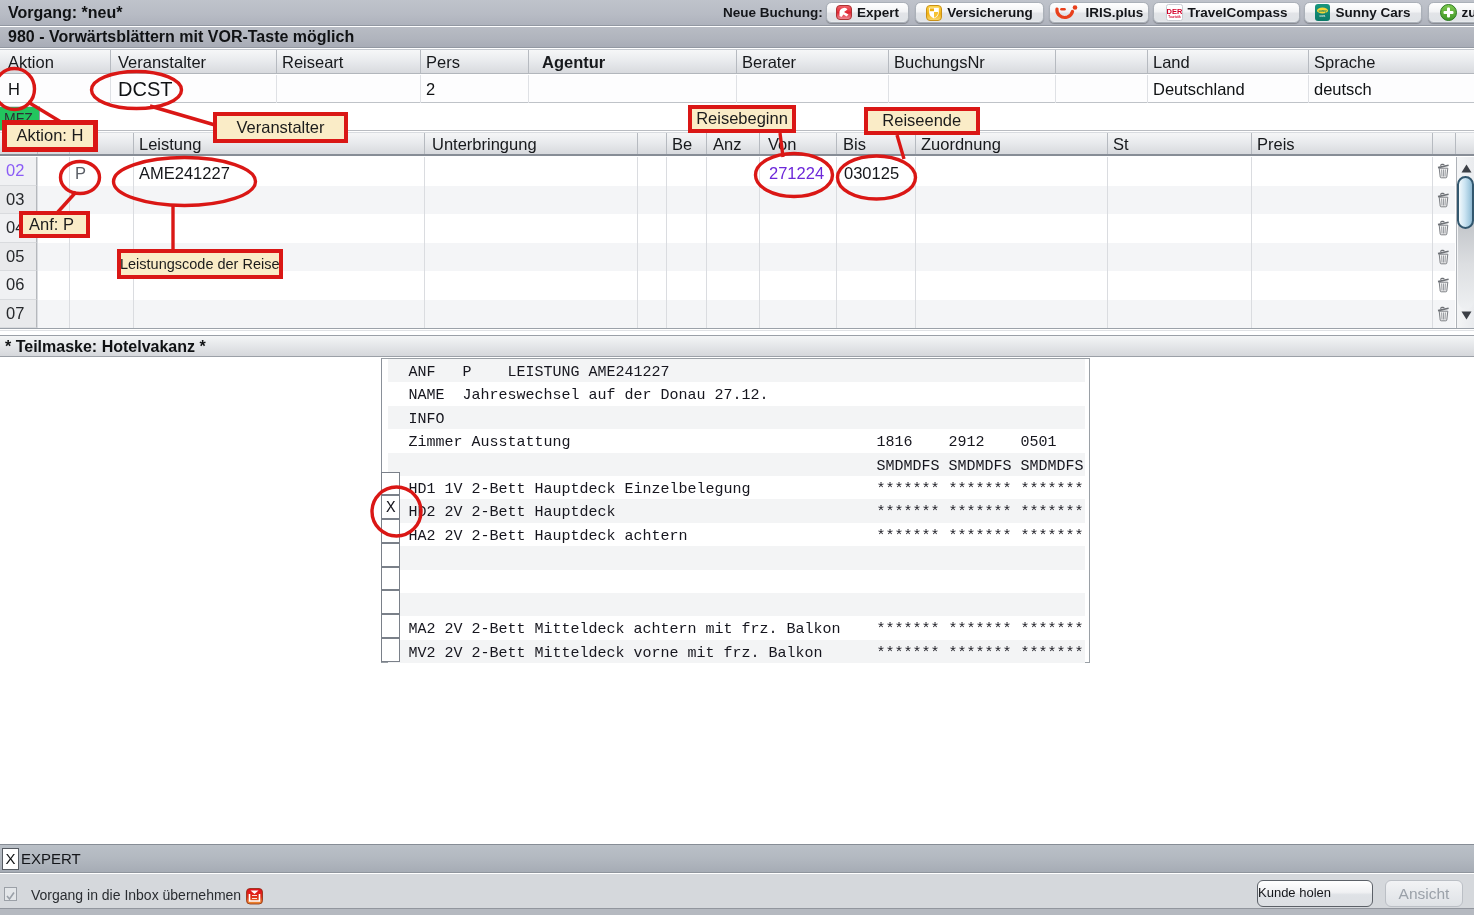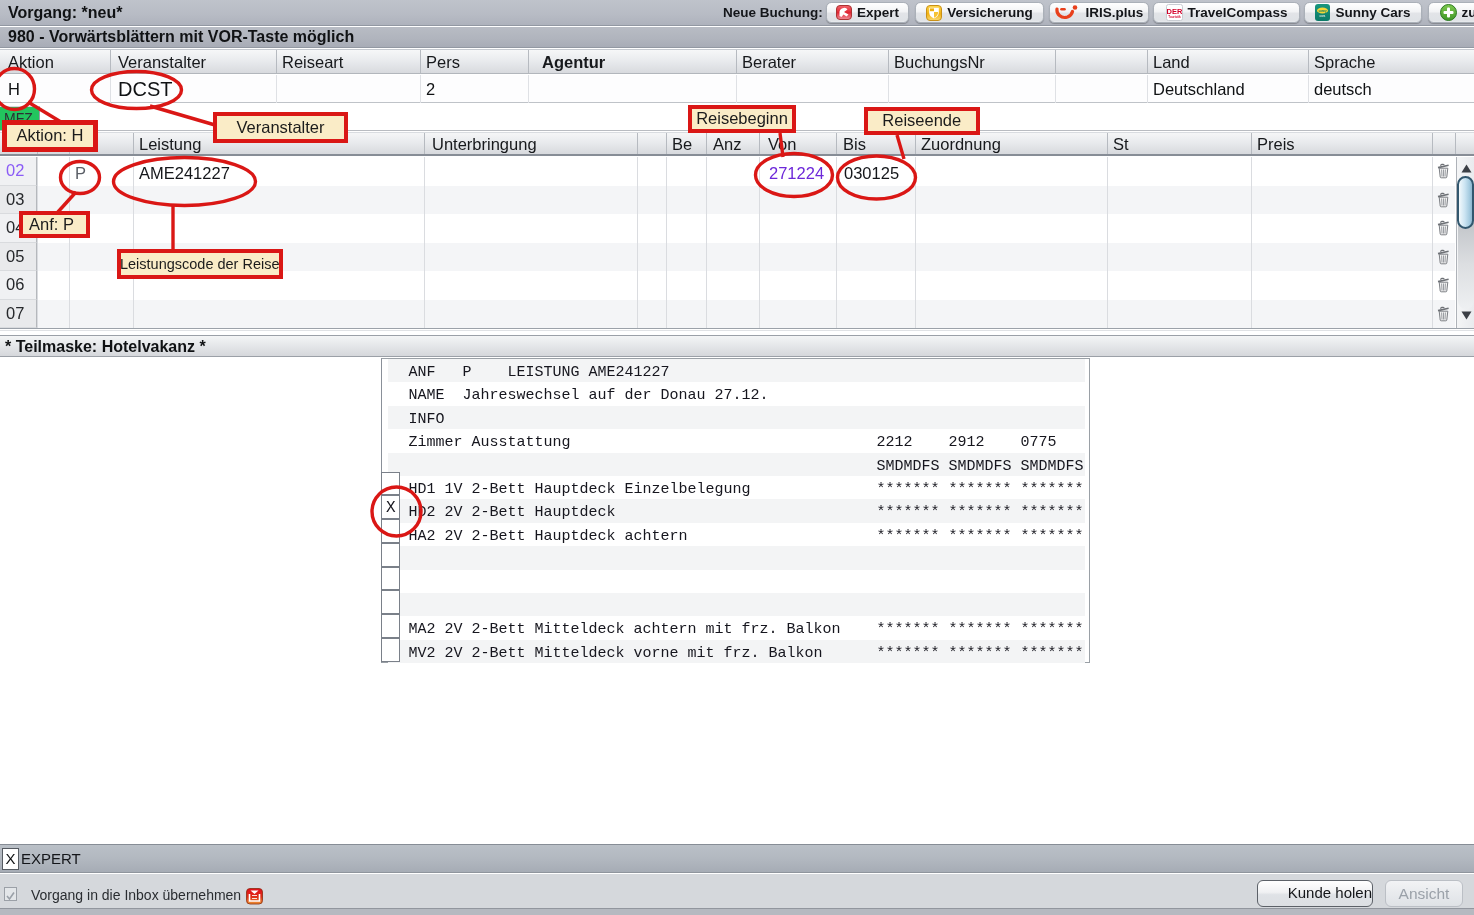--- a/index.html
+++ b/index.html
@@ -264,21 +264,21 @@
 <div class="abs" style="left:6px;top:0.00px;width:697px;height:23.40px;background:#f3f4f5;"></div>
 <div class="abs" style="left:6px;top:46.80px;width:697px;height:23.40px;background:#f3f4f5;"></div>
 <div class="abs" style="left:6px;top:93.60px;width:697px;height:23.40px;background:#f3f4f5;"></div>
 <div class="abs" style="left:6px;top:140.40px;width:697px;height:23.40px;background:#f3f4f5;"></div>
 <div class="abs" style="left:6px;top:187.20px;width:697px;height:23.40px;background:#f3f4f5;"></div>
 <div class="abs" style="left:6px;top:234.00px;width:697px;height:23.40px;background:#f3f4f5;"></div>
 <div class="abs" style="left:6px;top:280.80px;width:697px;height:23.40px;background:#f3f4f5;"></div>
 <div class="abs" style="left:26.5px;top:2.00px;height:23.40px;font-family:'Liberation Mono',monospace;font-size:15px;font-weight:normal;color:#16161e;white-space:pre;line-height:23.40px;">ANF   P    LEISTUNG AME241227</div>
 <div class="abs" style="left:26.5px;top:25.40px;height:23.40px;font-family:'Liberation Mono',monospace;font-size:15px;font-weight:normal;color:#16161e;white-space:pre;line-height:23.40px;">NAME  Jahreswechsel auf der Donau 27.12.</div>
 <div class="abs" style="left:26.5px;top:48.80px;height:23.40px;font-family:'Liberation Mono',monospace;font-size:15px;font-weight:normal;color:#16161e;white-space:pre;line-height:23.40px;">INFO</div>
-<div class="abs" style="left:26.5px;top:72.20px;height:23.40px;font-family:'Liberation Mono',monospace;font-size:15px;font-weight:normal;color:#16161e;white-space:pre;line-height:23.40px;">Zimmer Ausstattung                                  2212    2912    0775</div>
+<div class="abs" style="left:26.5px;top:72.20px;height:23.40px;font-family:'Liberation Mono',monospace;font-size:15px;font-weight:normal;color:#16161e;white-space:pre;line-height:23.40px;">Zimmer Ausstattung                                  1816    2912    0501</div>
 <div class="abs" style="left:26.5px;top:95.60px;height:23.40px;font-family:'Liberation Mono',monospace;font-size:15px;font-weight:normal;color:#16161e;white-space:pre;line-height:23.40px;">                                                    SMDMDFS SMDMDFS SMDMDFS</div>
 <div class="abs" style="left:26.5px;top:119.00px;height:23.40px;font-family:'Liberation Mono',monospace;font-size:15px;font-weight:normal;color:#16161e;white-space:pre;line-height:23.40px;">HD1 1V 2-Bett Hauptdeck Einzelbelegung              ******* ******* *******</div>
 <div class="abs" style="left:26.5px;top:142.40px;height:23.40px;font-family:'Liberation Mono',monospace;font-size:15px;font-weight:normal;color:#16161e;white-space:pre;line-height:23.40px;">HD2 2V 2-Bett Hauptdeck                             ******* ******* *******</div>
 <div class="abs" style="left:26.5px;top:165.80px;height:23.40px;font-family:'Liberation Mono',monospace;font-size:15px;font-weight:normal;color:#16161e;white-space:pre;line-height:23.40px;">HA2 2V 2-Bett Hauptdeck achtern                     ******* ******* *******</div>
 <div class="abs" style="left:26.5px;top:259.40px;height:23.40px;font-family:'Liberation Mono',monospace;font-size:15px;font-weight:normal;color:#16161e;white-space:pre;line-height:23.40px;">MA2 2V 2-Bett Mitteldeck achtern mit frz. Balkon    ******* ******* *******</div>
 <div class="abs" style="left:26.5px;top:282.80px;height:23.40px;font-family:'Liberation Mono',monospace;font-size:15px;font-weight:normal;color:#16161e;white-space:pre;line-height:23.40px;">MV2 2V 2-Bett Mitteldeck vorne mit frz. Balkon      ******* ******* *******</div>
 <div class="abs" style="left:-1px;top:113.50px;width:19px;height:23.75px;background:#fff;border:1px solid #7a8089;margin-top:-1px;"></div>
 <div class="abs" style="left:-1px;top:137.25px;width:19px;height:23.75px;background:#fff;border:1px solid #7a8089;margin-top:-1px;"></div>
 <div class="abs" style="left:-1px;top:161.00px;width:19px;height:23.75px;background:#fff;border:1px solid #7a8089;margin-top:-1px;"></div>
 <div class="abs" style="left:-1px;top:184.75px;width:19px;height:23.75px;background:#fff;border:1px solid #7a8089;margin-top:-1px;"></div>
@@ -303,21 +303,21 @@
         <linearGradient id="ginb" x1="0" y1="0" x2="0" y2="1">
           <stop offset="0" stop-color="#e20d1c"></stop>
           <stop offset=".55" stop-color="#dd3018"></stop>
           <stop offset="1" stop-color="#ef9434"></stop>
         </linearGradient>
       </defs>
       <path d="M4.5 2.5 L12.5 2.5 L8.5 6 Z" fill="#fff"></path>
       <path d="M3.5 6 L3.5 13 L13.5 13 L13.5 6" fill="none" stroke="#fff" stroke-width="1.6"></path>
       <path d="M6 7.5 L11 7.5 M6 10.5 L11 10.5" stroke="#fff" stroke-width="1.1" opacity=".85"></path>
     </svg>
-    <div class="abs" style="left:1257px;top:6px;width:116px;height:27px;border:1.5px solid #5c6168;border-radius:6px;background:linear-gradient(to bottom,#ffffff 0%,#f0f1f3 45%,#dfe2e6 55%,#dcdfe3 100%);text-align:right;line-height:24px;font-size:15px;color:#14161a;">Kunde holen</div>
+    <div class="abs" style="left:1257px;top:6px;width:116px;height:27px;border:1.5px solid #5c6168;border-radius:6px;background:linear-gradient(to bottom,#ffffff 0%,#f0f1f3 45%,#dfe2e6 55%,#dcdfe3 100%);text-align:left;line-height:24px;font-size:13px;color:#14161a;">Kunde holen</div>
     <div class="abs" style="left:1385px;top:6px;width:78px;height:27px;border:1px solid #bbbfc5;border-radius:6px;background:linear-gradient(to bottom,#f2f3f5 0%,#e8eaed 50%,#dfe2e6 100%);text-align:center;line-height:25px;font-size:15.5px;color:#9ba1a9;">Ansicht</div>
   </div>
 <div class="abs" style="left:0;top:908px;width:1474px;height:7px;background:#b5b9c0;border-top:1px solid #92969e;"></div>
 <svg class="abs" style="left:0;top:0;z-index:25;pointer-events:none;" width="1474" height="915" viewBox="0 0 1474 915">
 <ellipse cx="14.5" cy="89" rx="20" ry="20.5" fill="none" stroke="#da1715" stroke-width="3.4"></ellipse>
 <ellipse cx="136.5" cy="90" rx="45" ry="18.5" fill="none" stroke="#da1715" stroke-width="3.4"></ellipse>
 <ellipse cx="80" cy="177.5" rx="19.5" ry="16" fill="none" stroke="#da1715" stroke-width="3.4"></ellipse>
 <ellipse cx="184.5" cy="181.5" rx="71" ry="24" fill="none" stroke="#da1715" stroke-width="3.4"></ellipse>
 <ellipse cx="794" cy="175" rx="38.5" ry="21.5" fill="none" stroke="#da1715" stroke-width="3.4"></ellipse>
 <ellipse cx="876.5" cy="177.5" rx="39" ry="21.5" fill="none" stroke="#da1715" stroke-width="3.4"></ellipse>

